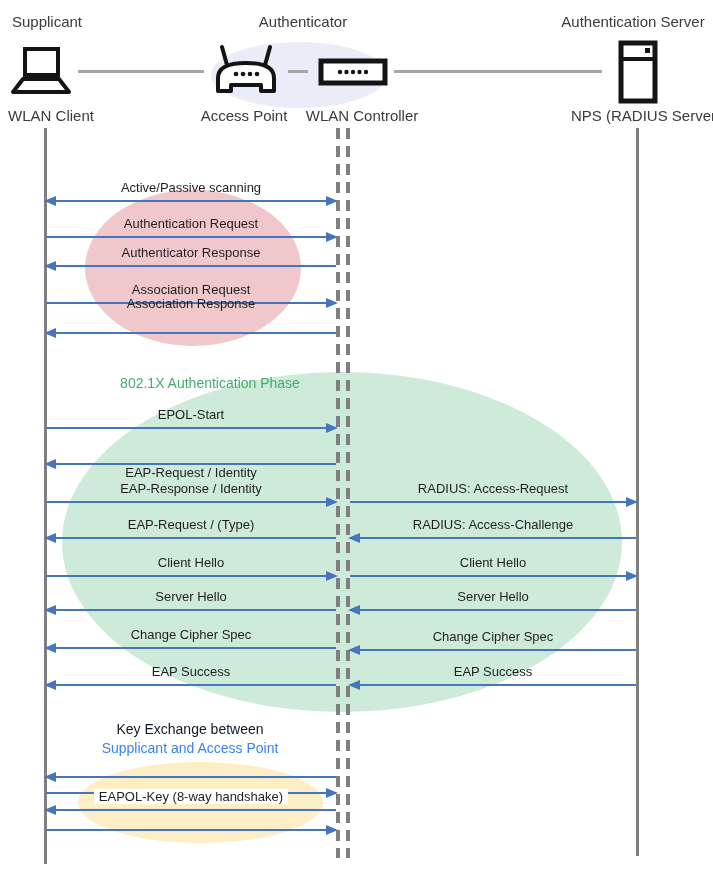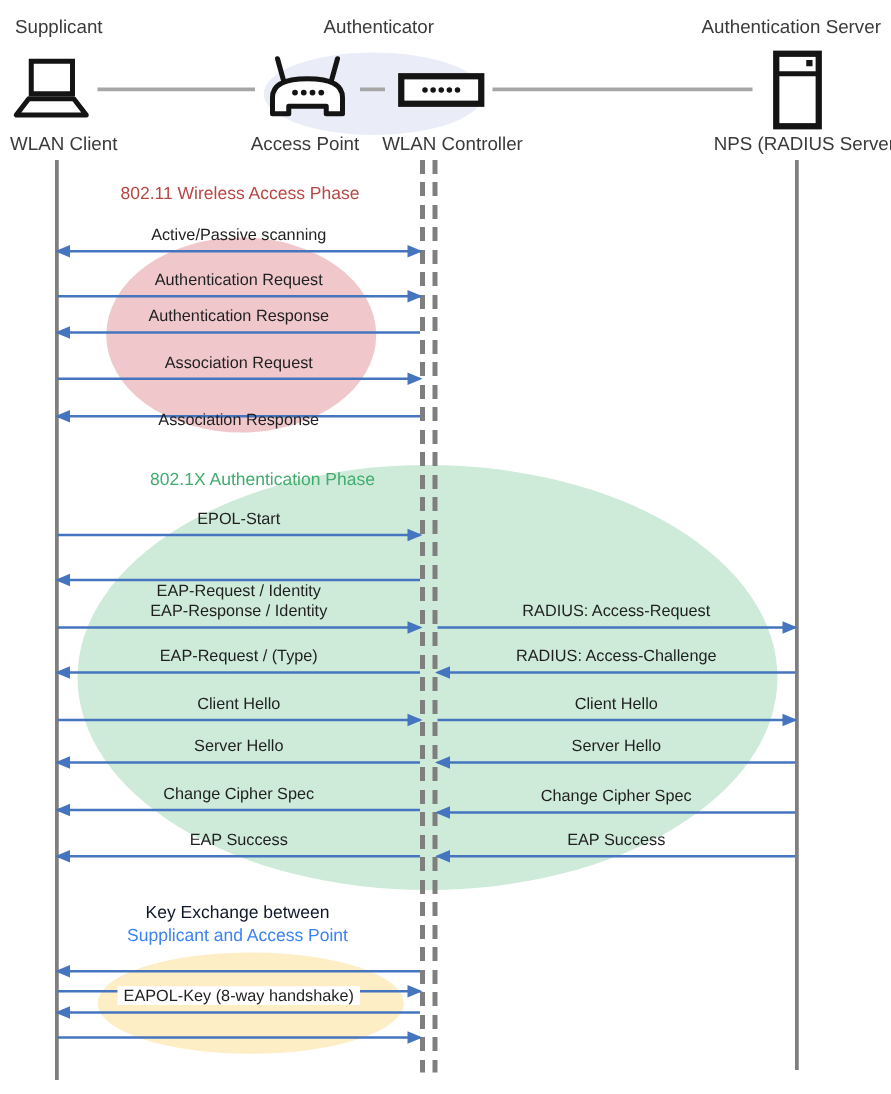--- a/index.html
+++ b/index.html
@@ -84,47 +84,46 @@
   <div class="device-label" style="left:51px;">WLAN Client</div>
   <div class="device-label" style="left:244px;">Access Point</div>
   <div class="device-label" style="left:362px;">WLAN Controller</div>
   <div class="device-label" style="left:646px;">NPS (RADIUS Server)</div>
 
   <div class="lifeline" style="left:44px;top:128px;height:736px;"></div>
   <div class="lifeline-dashed" style="left:336px;top:128px;height:730px;"></div>
   <div class="lifeline-dashed" style="left:346px;top:128px;height:730px;"></div>
   <div class="lifeline" style="left:636px;top:128px;height:728px;"></div>
 
-  <div class="phase-title" style="left: 192px; top: 146px; color: rgb(184, 71, 68);">802.11 Wireless Access Phase</div>
   <div class="phase-title" style="left: 210px; top: 375px; color: rgb(65, 172, 110);">802.1X Authentication Phase</div>
   <div class="phase-title" style="left: 190px; top: 721px; color: #0f172a;">Key Exchange between</div>
   <div class="phase-title" style="left: 190px; top: 740px; color: #3b82f6;">Supplicant and Access Point</div>
 
   <div id="messages">
       <div class="arrow" style="left: 46px; width: 290px; top: 200px;">
         <span class="head head-r"></span>
         <span class="head head-l"></span>
       </div>
       <div class="msg-label" style="left: 191px; top: 180px;"><span>Active/Passive scanning</span></div>
       <div class="arrow" style="left: 46px; width: 290px; top: 236px;">
         <span class="head head-r"></span>
       </div>
       <div class="msg-label" style="left: 191px; top: 216px;"><span>Authentication Request</span></div>
       <div class="arrow" style="left: 46px; width: 290px; top: 265px;">
         <span class="head head-l"></span>
       </div>
-      <div class="msg-label" style="left: 191px; top: 245px;"><span>Authentication Response</span></div>
+      <div class="msg-label" style="left: 191px; top: 245px;"><span>Authenticator Response</span></div>
       <div class="arrow" style="left: 46px; width: 290px; top: 302px;">
         <span class="head head-r"></span>
       </div>
       <div class="msg-label" style="left: 191px; top: 282px;"><span>Association Request</span></div>
       <div class="arrow" style="left: 46px; width: 290px; top: 332px;">
         <span class="head head-l"></span>
       </div>
-      <div class="msg-label" style="left: 191px; top: 328px; text-align: center;"><span>Association Response</span></div>
+      <div class="msg-label" style="left: 191px; top: 296px; text-align: center;"><span>Association Response</span></div>
       <div class="arrow" style="left: 46px; width: 290px; top: 427px;">
         <span class="head head-r"></span>
       </div>
       <div class="msg-label" style="left: 191px; top: 407px;"><span>EPOL-Start</span></div>
       <div class="arrow" style="left: 46px; width: 290px; top: 463px;">
         <span class="head head-l"></span>
       </div>
       <div class="msg-label" style="left: 191px; top: 443px; margin-top: 22px;"><span>EAP-Request / Identity</span></div>
       <div class="arrow" style="left: 46px; width: 290px; top: 501px;">
         <span class="head head-r"></span>

